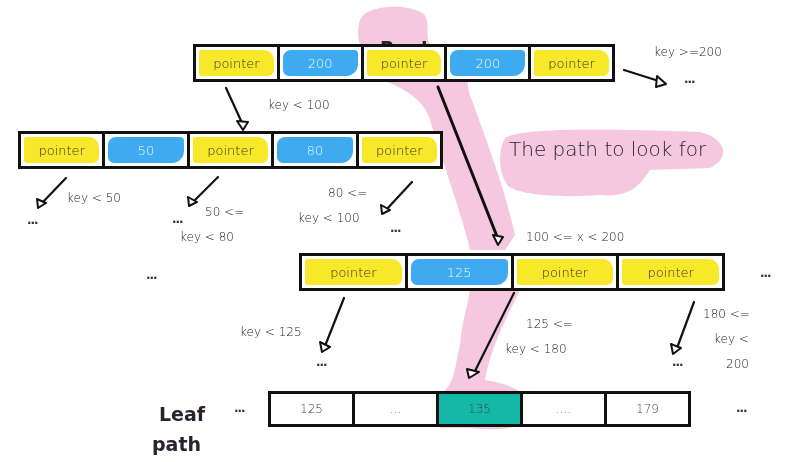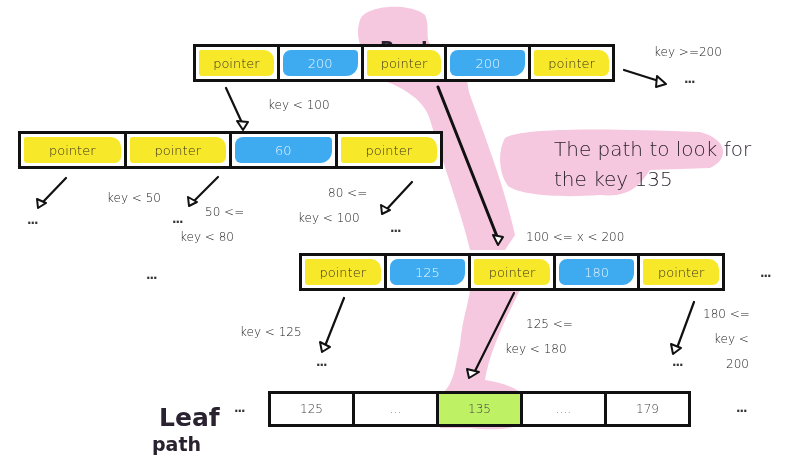--- a/index.html
+++ b/index.html
@@ -10,24 +10,24 @@
   .cell { position: relative; flex: 1; display: flex; align-items: center; justify-content: center;
           border-right: 3px solid #111; font-size: 13px; font-weight: 300; }
   .cell:last-child { border-right: none; }
   .cell .fill { position: absolute; left: 3px; top: 3px; right: 3px; bottom: 3px; border-radius: 2px 10px 6px 3px; }
   .cell.ptr .fill { background: #f7e82a; }
   .cell.key .fill { background: #3eaaf0; border-radius: 8px 4px 12px 6px; }
   .cell .txt { position: relative; z-index: 1; text-align: right; }
   .cell.ptr .txt { color: #3a3320; }
   .cell.key .txt { color: #e8f6ff; }
   .cell.leaf .txt { color: #444; font-size: 12px; }
-  .cell.leaf.hl { background: #bef264; }
+  .cell.leaf.hl { background: #14b8a6; }
   .label { position: absolute; font-size: 12px; color: #222; line-height: 19px; white-space: nowrap; font-weight: 300; }
   .dots { position: absolute; font-size: 12px; font-weight: bold; color: #333; letter-spacing: -1px; }
-  .callout { position: absolute; font-size: 20px; color: #2a2230; line-height: 30px; font-weight: 300; margin-left: 45px; }
+  .callout { position: absolute; font-size: 20px; color: #2a2230; line-height: 30px; font-weight: 300; }
   .title { position: absolute; font-size: 19px; color: #2a2230; font-weight: 700; margin-top: 27px; }
 </style>
 </head>
 <body>
 
 <svg id="canvas" viewBox="0 0 790 462">
 
   <g fill="#f6c8e0" stroke="none">
     <path d="M360,20 C365,5 410,2 425,15 C432,30 420,44 440,50 L462,50 C470,70 465,80 470,95 C490,150 505,190 515,235 L505,250 L470,250 C462,215 445,170 430,120 C425,100 400,85 380,80 C370,60 352,45 360,20 Z"></path>
     <path d="M470,290 L520,290 C505,320 490,350 485,380 C520,385 535,400 530,415 C522,432 490,430 470,428 L440,428 L440,395 C455,385 455,365 460,345 C462,320 468,305 470,290 Z"></path>
@@ -84,83 +84,82 @@
 </div>
 <div class="label" style="left:654px; top:43px;">key &gt;=200</div>
 <div class="dots" style="left:684px; top:72px;">...</div>
 <div class="label" style="left:268px; top:96px;">key &lt; 100</div>
 
 <div class="node" style="left:18px; top:131px; width:425px; height:38px;">
   <div class="cell ptr">
       <div class="fill"></div>
       <span class="txt">pointer</span>
     </div>
+  <div class="cell key">
+      <div class="fill"></div>
+      <span class="txt">50</span>
+    </div>
   <div class="cell ptr">
       <div class="fill"></div>
       <span class="txt">pointer</span>
     </div>
   <div class="cell key">
       <div class="fill"></div>
-      <span class="txt">60</span>
+      <span class="txt">80</span>
     </div>
   <div class="cell ptr">
       <div class="fill"></div>
       <span class="txt">pointer</span>
     </div>
 </div>
-<div class="label" style="left:67px; top:189px;margin-left:40px;">key &lt; 50</div>
+<div class="label" style="left:67px; top:189px;">key &lt; 50</div>
 <div class="dots" style="left:27px; top:213px;">...</div>
 <div class="dots" style="left:172px; top:212px;">...</div>
 <div class="label" style="left:205px; top:203px;">50 &lt;=</div>
 <div class="label" style="left:180px; top:228px;">key &lt; 80</div>
 <div class="label" style="left:328px; top:184px;">80 &lt;=</div>
 <div class="label" style="left:298px; top:209px;">key &lt; 100</div>
 <div class="dots" style="left:390px; top:221px;">...</div>
 <div class="dots" style="left:146px; top:268px;">...</div>
 
 <div class="callout" style="left:509px; top:134px;">
   <div>The path to look for</div>
-  <div>the key 135</div>
 </div>
 
 <div class="label" style="left:526px; top:228px;">100 &lt;= x &lt; 200</div>
 
 <div class="node" style="left:299px; top:253px; width:426px; height:38px;">
   <div class="cell ptr">
       <div class="fill"></div>
       <span class="txt">pointer</span>
     </div>
   <div class="cell key">
       <div class="fill"></div>
       <span class="txt">125</span>
     </div>
   <div class="cell ptr">
       <div class="fill"></div>
       <span class="txt">pointer</span>
     </div>
-  <div class="cell key">
-      <div class="fill"></div>
-      <span class="txt">180</span>
-    </div>
   <div class="cell ptr">
       <div class="fill"></div>
       <span class="txt">pointer</span>
     </div>
 </div>
 <div class="dots" style="left:760px; top:266px;">...</div>
 <div class="label" style="left:240px; top:323px;">key &lt; 125</div>
 <div class="dots" style="left:316px; top:355px;">...</div>
 <div class="label" style="left:526px; top:315px;">125 &lt;=</div>
 <div class="label" style="left:505px; top:340px;">key &lt; 180</div>
 <div class="label" style="left:703px; top:305px;">180 &lt;=</div>
 <div class="label" style="left:714px; top:330px;">key &lt;</div>
 <div class="label" style="left:726px; top:355px;">200</div>
 <div class="dots" style="left:672px; top:355px;">...</div>
 
-<div class="title" style="left:159px; top:376px; font-size:25px;">Leaf</div>
+<div class="title" style="left:159px; top:376px; font-size:19px;">Leaf</div>
 <div class="title" style="left:152px; top:406px; font-size:19px;">path</div>
 <div class="dots" style="left:234px; top:401px;">...</div>
 <div class="node" style="left:268px; top:391px; width:423px; height:36px;">
   <div class="cell leaf">
       <span class="txt">125</span>
     </div>
   <div class="cell leaf">
       <span class="txt">...</span>
     </div>
   <div class="cell leaf hl">

